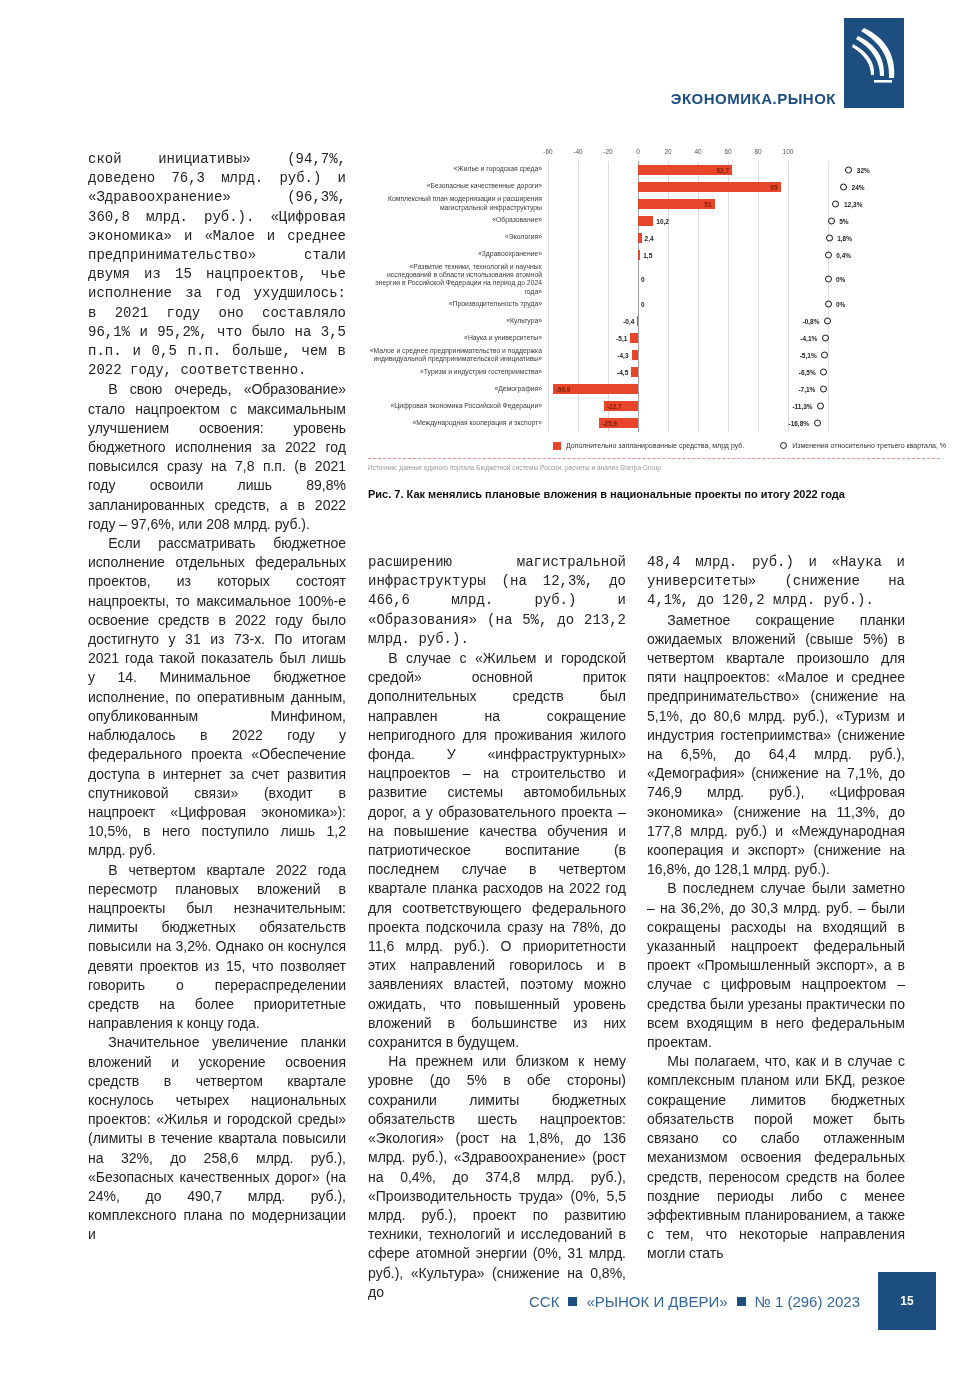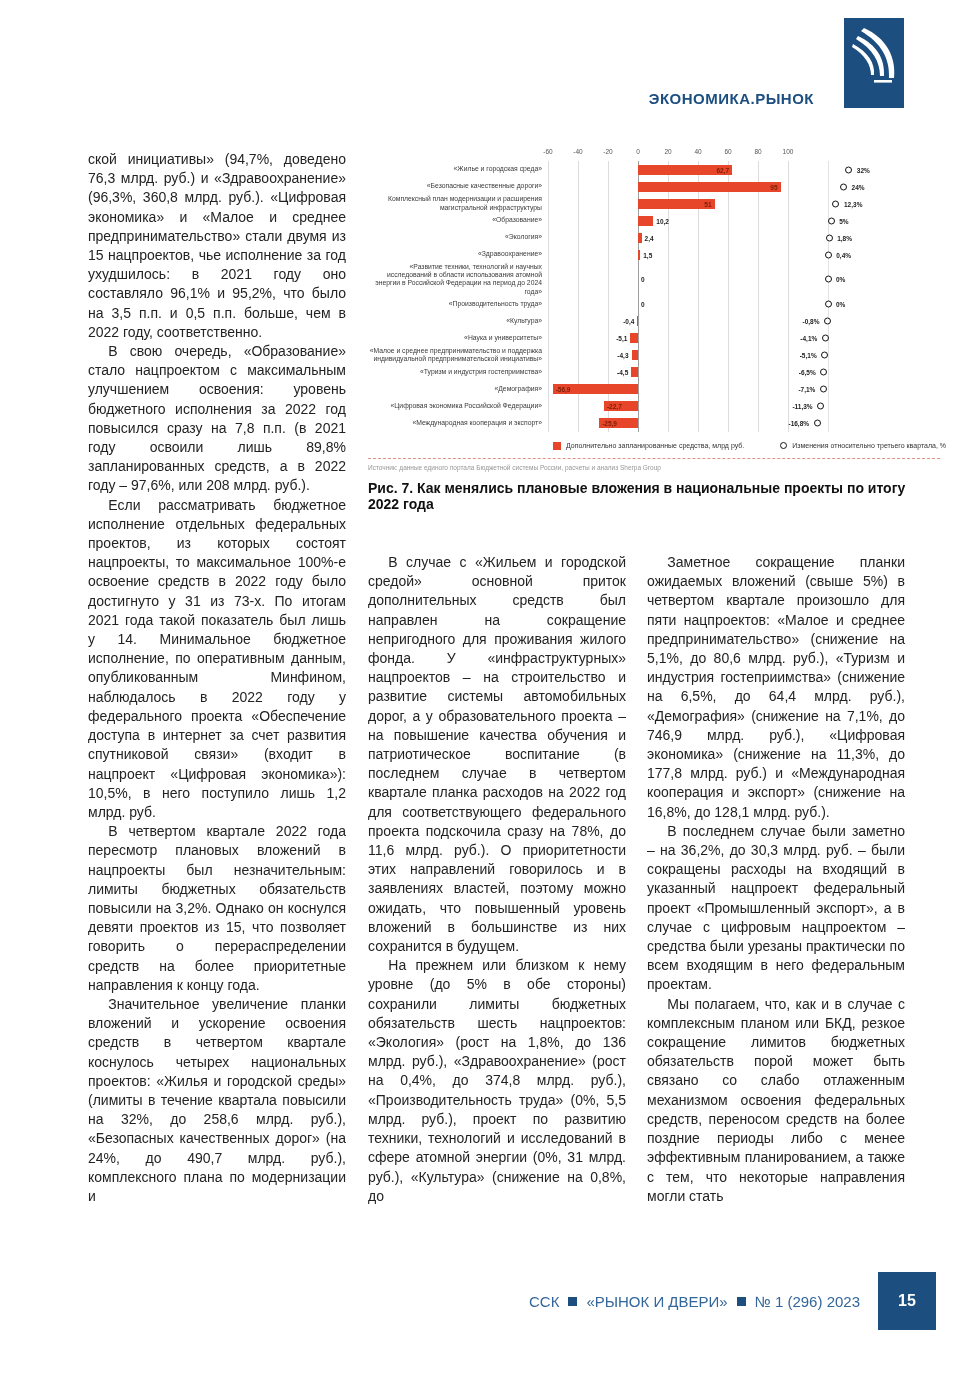--- a/index.html
+++ b/index.html
@@ -1,25 +1,25 @@
 <!DOCTYPE html>
 <html><head>
 <meta charset="utf-8">
 <style>
   html,body{margin:0;padding:0;background:#e9e9e9;}
   .page{position:relative;width:980px;height:1385px;background:#ffffff;margin:0 auto;
         font-family:"Liberation Sans",sans-serif;color:#1e1e1e;overflow:hidden;}
   
-  .section-label{position:absolute;top:90px;right:166px;font-size:15px;font-weight:bold;
+  .section-label{position:absolute;top:90px;right:144px;font-size:15px;font-weight:bold;
                  color:#1c4e80;letter-spacing:.5px;}
   .logo{position:absolute;top:18px;right:76px;width:60px;height:90px;display:block;}
   
   .col{position:absolute;font-size:14px;line-height:19.2px;text-align:justify;color:#232323;}
   .col p{margin:0;text-indent:1.45em;}
-  .col p.noindent{text-indent:0;}
+  .col p.noindent{text-indent:0;font-family:Liberation Mono, monospace;}
   .col-left{left:88px;top:150px;width:258px;}
   .col-mid{left:368px;top:553px;width:258px;}
   .col-right{left:647px;top:553px;width:258px;}
   .subhead{position:relative;margin:22px 0 14px 0;font-size:15.5px;line-height:20px;
            font-weight:bold;color:#0d0d0d;}
   .subhead .hl{position:absolute;left:-18px;top:21px;width:48px;height:15px;background:#b9cfe4;}
   .subhead .ht{position:relative;}
   
   .chart-block{position:absolute;left:368px;top:148px;width:572px;}
   #chart{position:relative;width:572px;}
@@ -44,26 +44,26 @@
   .clab{position:absolute;top:50%;transform:translate(0,-50%);font-size:6.5px;font-weight:bold;
         color:#222;white-space:nowrap;}
   .clab.flip{transform:translate(-100%,-50%);}
   .legend{display:flex;gap:36px;padding-left:185px;margin-top:10px;font-size:7px;color:#333;
           align-items:center;}
   .legend-item{display:flex;align-items:center;gap:5px;white-space:nowrap;}
   .swatch{width:8px;height:8px;background:#e8462a;display:inline-block;}
   .legend .ring{position:static;transform:none;display:inline-block;}
   .dash-sep{border-top:1px dashed #dd9386;margin:8px 0 5px 0;}
   .source{font-size:6.5px;color:#979797;}
-  .caption{margin-top:9px;font-size:14px;font-weight:bold;color:#101010;}
+  .caption{margin-top:17px;font-size:11px;font-weight:bold;color:#101010;}
   
   .page-footer{position:absolute;top:1272px;right:44px;display:flex;align-items:center;
                font-size:15px;color:#33669a;}
   .fsq{width:9px;height:9px;background:#1c4e80;display:inline-block;margin:0 9px;}
-  .page-num{width:58px;height:58px;background:#1c4e80;color:#fff;font-size:16px;font-weight:bold;
+  .page-num{width:58px;height:58px;background:#1c4e80;color:#fff;font-size:12px;font-weight:bold;
             display:flex;align-items:center;justify-content:center;margin-left:18px;}
 </style>
 </head>
 <body>
 
 <div class="page">
 
   <div class="section-label">ЭКОНОМИКА.РЫНОК</div>
   <svg class="logo" viewBox="0 0 60 90" xmlns="http://www.w3.org/2000/svg">
     <rect x="0" y="0" width="60" height="90" fill="#1c4e80"></rect>
@@ -283,24 +283,26 @@
         <span class="ring"></span>
         <span>Изменения относительно третьего квартала, %</span>
       </span>
     </div>
     <div class="dash-sep"></div>
     <div class="source">Источник: данные единого портала Бюджетной системы России, расчеты и анализ Sherpa Group</div>
     <div class="caption">Рис. 7. Как менялись плановые вложения в национальные проекты по итогу 2022 года</div>
   </section>
 
   <section class="col col-mid">
+      <p class="noindent">расширению магистральной инфраструктуры (на 12,3%, до 466,6 млрд. руб.) и «Образования» (на 5%, до 213,2 млрд. руб.).</p>
       <p>В случае с «Жильем и городской средой» основной приток дополнительных средств был направлен на сокращение непригодного для проживания жилого фонда. У «инфраструктурных» нацпроектов – на строительство и развитие системы автомобильных дорог, а у образовательного проекта – на повышение качества обучения и патриотическое воспитание (в последнем случае в четвертом квартале планка расходов на 2022 год для соответствующего федерального проекта подскочила сразу на 78%, до 11,6 млрд. руб.). О приоритетности этих направлений говорилось и в заявлениях властей, поэтому можно ожидать, что повышенный уровень вложений в большинстве из них сохранится в будущем.</p>
       <p>На прежнем или близком к нему уровне (до 5% в обе стороны) сохранили лимиты бюджетных обязательств шесть нацпроектов: «Экология» (рост на 1,8%, до 136 млрд. руб.), «Здравоохранение» (рост на 0,4%, до 374,8 млрд. руб.), «Производительность труда» (0%, 5,5 млрд. руб.), проект по развитию техники, технологий и исследований в сфере атомной энергии (0%, 31 млрд. руб.), «Культура» (снижение на 0,8%, до</p>
     </section>
   <section class="col col-right">
+      <p class="noindent">48,4 млрд. руб.) и «Наука и университеты» (снижение на 4,1%, до 120,2 млрд. руб.).</p>
       <p>Заметное сокращение планки ожидаемых вложений (свыше 5%) в четвертом квартале произошло для пяти нацпроектов: «Малое и среднее предпринимательство» (снижение на 5,1%, до 80,6 млрд. руб.), «Туризм и индустрия гостеприимства» (снижение на 6,5%, до 64,4 млрд. руб.), «Демография» (снижение на 7,1%, до 746,9 млрд. руб.), «Цифровая экономика» (снижение на 11,3%, до 177,8 млрд. руб.) и «Международная кооперация и экспорт» (снижение на 16,8%, до 128,1 млрд. руб.).</p>
       <p>В последнем случае были заметно – на 36,2%, до 30,3 млрд. руб. – были сокращены расходы на входящий в указанный нацпроект федеральный проект «Промышленный экспорт», а в случае с цифровым нацпроектом – средства были урезаны практически по всем входящим в него федеральным проектам.</p>
       <p>Мы полагаем, что, как и в случае с комплексным планом или БКД, резкое сокращение лимитов бюджетных обязательств порой может быть связано со слабо отлаженным механизмом освоения федеральных средств, переносом средств на более поздние периоды либо с менее эффективным планированием, а также с тем, что некоторые направления могли стать</p>
     </section>
 
   <footer class="page-footer">
     <span>ССК</span>
     <span class="fsq"></span>
     <span>«РЫНОК И ДВЕРИ»</span>
     <span class="fsq"></span>

